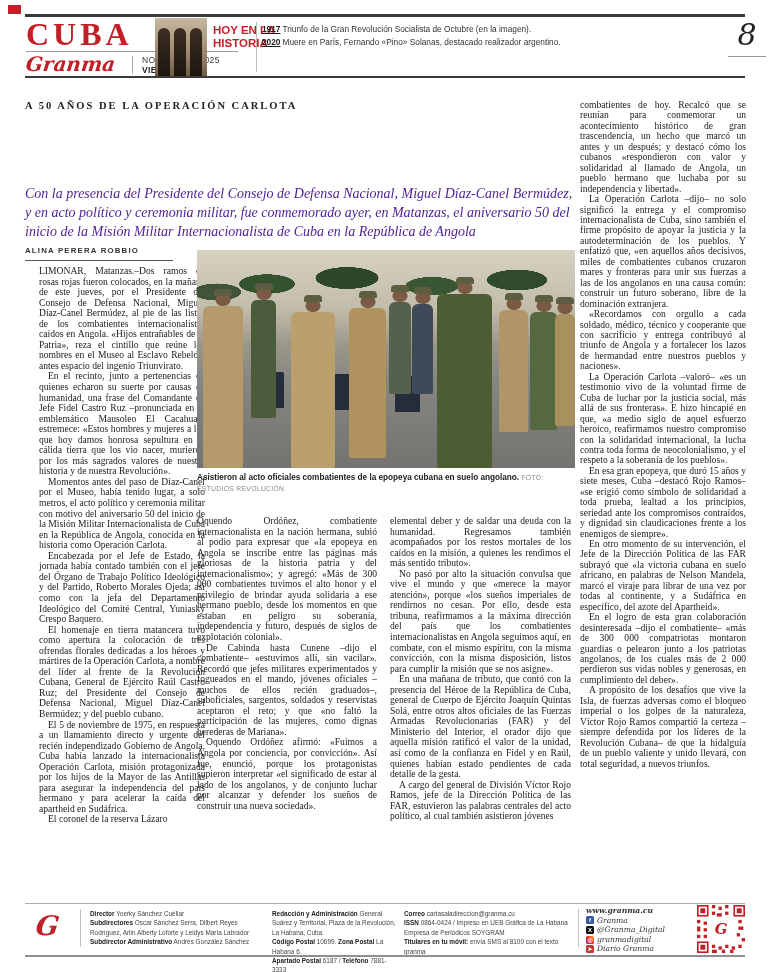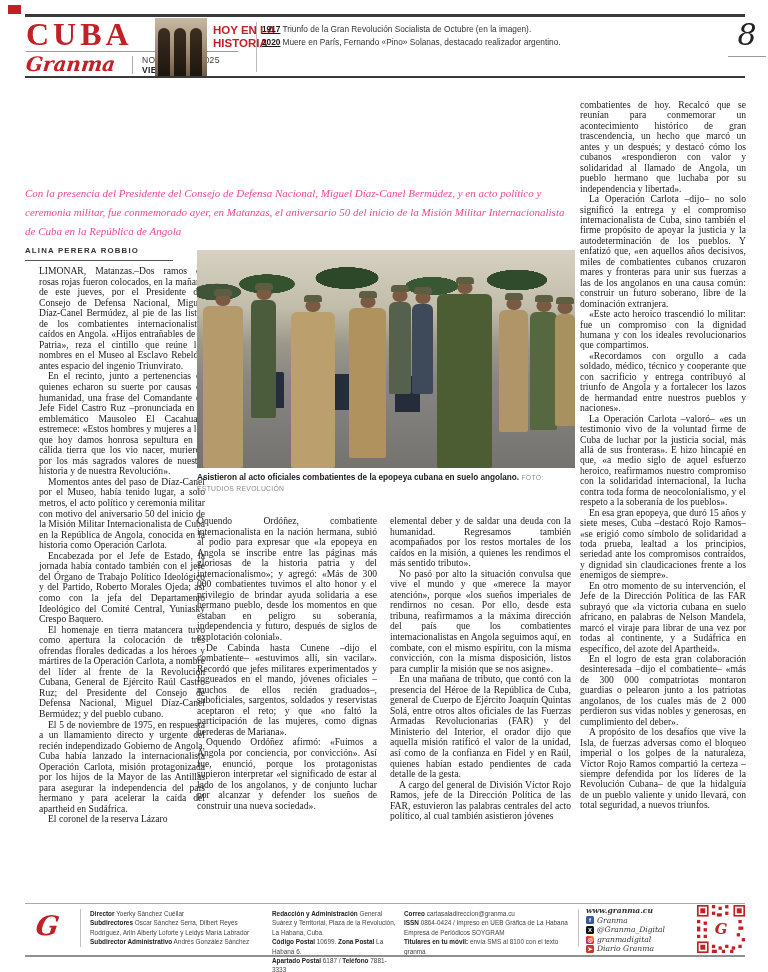--- a/index.html
+++ b/index.html
@@ -37,22 +37,22 @@
 
   .pageno{left:730px;top:18px;width:34px;text-align:center;font-size:30px;font-style:italic;
           font-family:"DejaVu Serif",serif;color:#222;line-height:34px;}
   .pageno-rule{left:728px;top:56px;width:38px;height:1px;background:#999;}
 
   
   .kicker{left:25px;top:100px;width:548px;font-size:10.5px;font-weight:bold;letter-spacing:2px;
           font-family:"Liberation Serif",serif;color:#222;}
   .headline{left:25px;top:112px;width:552px;font-family:"Liberation Sans",sans-serif;
             font-weight:bold;font-size:33px;line-height:34px;letter-spacing:-0.6px;color:#d13a30;}
-  .deck{left:25px;top:184px;width:550px;font-style:italic;font-size:11px;line-height:19px;
-        font-family:"Liberation Serif",serif;color:#ec4899;}
+  .deck{left:25px;top:184px;width:550px;font-style:italic;font-size:14px;line-height:19px;
+        font-family:"Liberation Serif",serif;color:#4c1d95;}
   .byline{left:25px;top:246px;width:148px;font-family:"Liberation Sans",sans-serif;font-size:7.8px;
           font-weight:bold;letter-spacing:1.2px;color:#333;border-bottom:1px solid #555;
           padding-bottom:5px;}
 
   .bodycol{font-size:9.6px;line-height:10.55px;text-align:justify;overflow:hidden;
            font-family:"Liberation Serif",serif;color:#1c1c1c;}
   .bodycol p{margin:0;text-indent:9px;}
   .bodycol p.noindent{text-indent:0;}
   .col1{left:25px;top:266px;width:166px;height:634px;margin-left:14px;}
   .col2{left:197px;top:516px;width:180px;height:390px;}
@@ -139,20 +139,21 @@
     </div>
     <div>
       <span class="yr">2020</span><span>Muere en París, Fernando «Pino» Solanas, destacado realizador argentino.</span>
     </div>
   </div>
 
   <div class="abs pageno">8</div>
   <div class="abs pageno-rule"></div>
   <div class="abs rule-bottom"></div>
 
+  <div class="abs kicker">A 50 AÑOS DE LA OPERACIÓN CARLOTA</div>
   <div class="abs deck">Con la presencia del Presidente del Consejo de Defensa Nacional, Miguel Díaz-Canel Bermúdez, y en acto político y ceremonia militar, fue conmemorado ayer, en Matanzas, el aniversario 50 del inicio de la Misión Militar Internacionalista de Cuba en la República de Angola</div>
   <div class="abs byline">ALINA PERERA ROBBIO</div>
 
   <div class="abs bodycol col1">
     <p class="noindent">LIMONAR, Matanzas.–Dos ramos de rosas rojas fueron colocados, en la mañana de este jueves, por el Presidente del Consejo de Defensa Nacional, Miguel Díaz-Canel Bermúdez, al pie de las listas de los combatientes internacionalistas caídos en Angola. «Hijos entrañables de la Patria», reza el cintillo que reúne los nombres en el Museo al Esclavo Rebelde, antes espacio del ingenio Triunvirato.</p>
     <p>En el recinto, junto a pertenencias de quienes echaron su suerte por causas de humanidad, una frase del Comandante en Jefe Fidel Castro Ruz –pronunciada en el emblemático Mausoleo El Cacahual– estremece: «Estos hombres y mujeres a los que hoy damos honrosa sepultura en la cálida tierra que los vio nacer, murieron por los más sagrados valores de nuestra historia y de nuestra Revolución».</p>
     <p>Momentos antes del paso de Díaz-Canel por el Museo, había tenido lugar, a solo metros, el acto político y ceremonia militar con motivo del aniversario 50 del inicio de la Misión Militar Internacionalista de Cuba en la República de Angola, conocida en la historia como Operación Carlota.</p>
     <p>Encabezada por el Jefe de Estado, la jornada había contado también con el jefe del Órgano de Trabajo Político Ideológico y del Partido, Roberto Morales Ojeda; así como con la jefa del Departamento Ideológico del Comité Central, Yuniasky Crespo Baquero.</p>
     <p>El homenaje en tierra matancera tuvo como apertura la colocación de tres ofrendas florales dedicadas a los héroes y mártires de la Operación Carlota, a nombre del líder al frente de la Revolución Cubana, General de Ejército Raúl Castro Ruz; del Presidente del Consejo de Defensa Nacional, Miguel Díaz-Canel Bermúdez; y del pueblo cubano.</p>
     <p>El 5 de noviembre de 1975, en respuesta a un llamamiento directo y urgente del recién independizado Gobierno de Angola, Cuba había lanzado la internacionalista Operación Carlota, misión protagonizada por los hijos de la Mayor de las Antillas para asegurar la independencia del país hermano y para acelerar la caída del apartheid en Sudáfrica.</p>
@@ -188,21 +189,20 @@
   <div class="abs bodycol col3">
     <p class="noindent">elemental deber y de saldar una deuda con la humanidad. Regresamos también acompañados por los restos mortales de los caídos en la misión, a quienes les rendimos el más sentido tributo».</p>
     <p>No pasó por alto la situación convulsa que vive el mundo y que «merece la mayor atención», porque «los sueños imperiales de rendirnos no cesan. Por ello, desde esta tribuna, reafirmamos a la máxima dirección del país que los combatientes internacionalistas en Angola seguimos aquí, en combate, con el mismo espíritu, con la misma convicción, con la misma disposición, listos para cumplir la misión que se nos asigne».</p>
     <p>En una mañana de tributo, que contó con la presencia del Héroe de la República de Cuba, general de Cuerpo de Ejército Joaquín Quintas Solá, entre otros altos oficiales de las Fuerzas Armadas Revolucionarias (FAR) y del Ministerio del Interior, el orador dijo que aquella misión ratificó el valor de la unidad, así como de la confianza en Fidel y en Raúl, quienes habían estado pendientes de cada detalle de la gesta.</p>
     <p>A cargo del general de División Víctor Rojo Ramos, jefe de la Dirección Política de las FAR, estuvieron las palabras centrales del acto político, al cual también asistieron jóvenes</p>
   </div>
 
   <div class="abs bodycol col4">
     <p class="noindent">combatientes de hoy. Recalcó que se reunían para conmemorar un acontecimiento histórico de gran trascendencia, un hecho que marcó un antes y un después; y destacó cómo los cubanos «respondieron con valor y solidaridad al llamado de Angola, un pueblo hermano que luchaba por su independencia y libertad».</p>
     <p>La Operación Carlota –dijo– no solo significó la entrega y el compromiso internacionalista de Cuba, sino también el firme propósito de apoyar la justicia y la autodeterminación de los pueblos. Y enfatizó que, «en aquellos años decisivos, miles de combatientes cubanos cruzaron mares y fronteras para unir sus fuerzas a las de los angolanos en una causa común: construir un futuro soberano, libre de la dominación extranjera.</p>
-    <p>«Este acto heroico trascendió lo militar: fue un compromiso con la dignidad humana y con los ideales revolucionarios que compartimos.</p>
     <p>«Recordamos con orgullo a cada soldado, médico, técnico y cooperante que con sacrificio y entrega contribuyó al triunfo de Angola y a fortalecer los lazos de hermandad entre nuestros pueblos y naciones».</p>
     <p>La Operación Carlota –valoró– «es un testimonio vivo de la voluntad firme de Cuba de luchar por la justicia social, más allá de sus fronteras». E hizo hincapié en que, «a medio siglo de aquel esfuerzo heroico, reafirmamos nuestro compromiso con la solidaridad internacional, la lucha contra toda forma de neocolonialismo, y el respeto a la soberanía de los pueblos».</p>
     <p>En esa gran epopeya, que duró 15 años y siete meses, Cuba –destacó Rojo Ramos– «se erigió como símbolo de solidaridad a toda prueba, lealtad a los principios, seriedad ante los compromisos contraídos, y dignidad sin claudicaciones frente a los enemigos de siempre».</p>
     <p>En otro momento de su intervención, el Jefe de la Dirección Política de las FAR subrayó que «la victoria cubana en suelo africano, en palabras de Nelson Mandela, marcó el viraje para librar de una vez por todas al continente, y a Sudáfrica en específico, del azote del Apartheid».</p>
     <p>En el logro de esta gran colaboración desinteresada –dijo el combatiente– «más de 300 000 compatriotas montaron guardias o pelearon junto a los patriotas angolanos, de los cuales más de 2 000 perdieron sus vidas nobles y generosas, en cumplimiento del deber».</p>
     <p>A propósito de los desafíos que vive la Isla, de fuerzas adversas como el bloqueo imperial o los golpes de la naturaleza, Víctor Rojo Ramos compartió la certeza –siempre defendida por los líderes de la Revolución Cubana– de que la hidalguía de un pueblo valiente y unido llevará, con total seguridad, a nuevos triunfos.</p>
   </div>
 
   <div class="abs frule-top"></div>
   <div class="abs g-logo">G</div>

